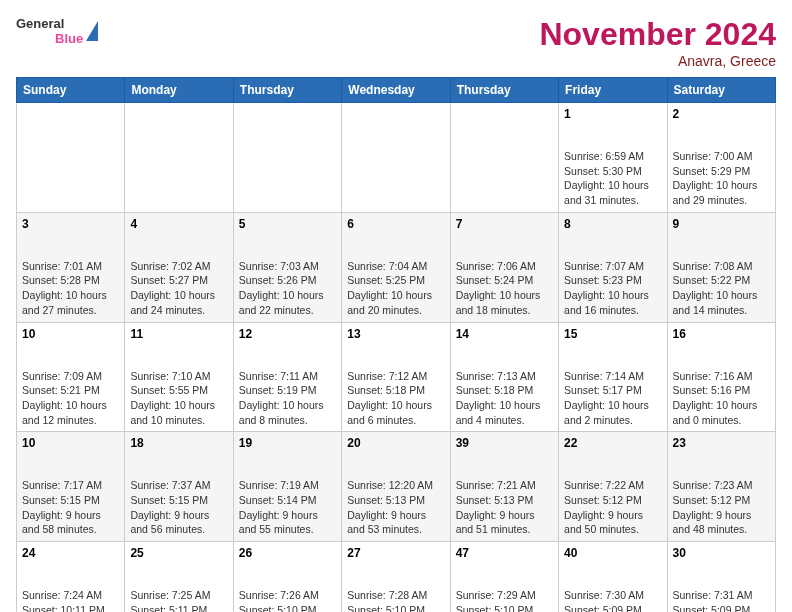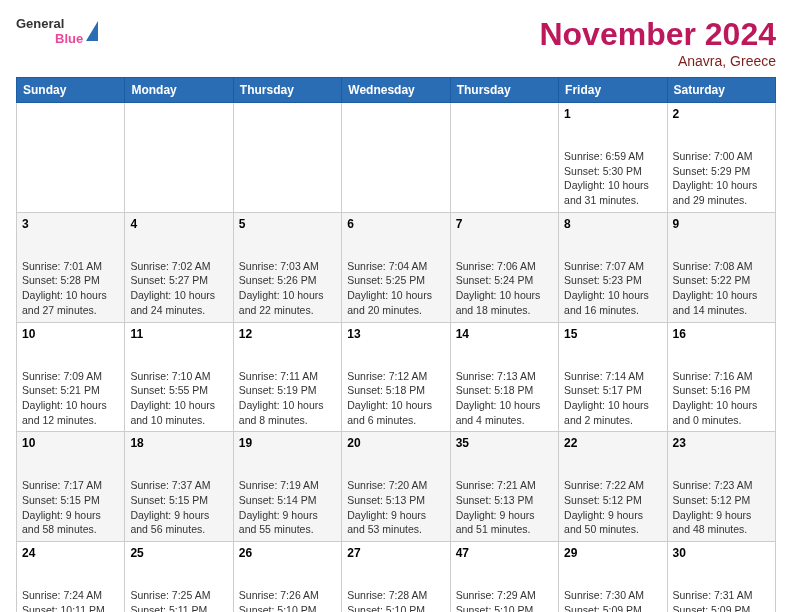--- a/index.html
+++ b/index.html
@@ -239,26 +239,26 @@
 Daylight: 9 hours and 56 minutes.</div>
         </td>
         <td>
           <span class="day-number">19</span>
           <div class="day-info">Sunrise: 7:19 AM
 Sunset: 5:14 PM
 Daylight: 9 hours and 55 minutes.</div>
         </td>
         <td>
           <span class="day-number">20</span>
-          <div class="day-info">Sunrise: 7:20 AM
+          <div class="day-info">Sunrise: 12:20 AM
 Sunset: 5:13 PM
 Daylight: 9 hours and 53 minutes.</div>
         </td>
         <td>
-          <span class="day-number">35</span>
+          <span class="day-number">39</span>
           <div class="day-info">Sunrise: 7:21 AM
 Sunset: 5:13 PM
 Daylight: 9 hours and 51 minutes.</div>
         </td>
         <td>
           <span class="day-number">22</span>
           <div class="day-info">Sunrise: 7:22 AM
 Sunset: 5:12 PM
 Daylight: 9 hours and 50 minutes.</div>
         </td>
@@ -294,21 +294,21 @@
 Sunset: 5:10 PM
 Daylight: 9 hours and 42 minutes.</div>
         </td>
         <td>
           <span class="day-number">47</span>
           <div class="day-info">Sunrise: 7:29 AM
 Sunset: 5:10 PM
 Daylight: 9 hours and 41 minutes.</div>
         </td>
         <td>
-          <span class="day-number">29</span>
+          <span class="day-number">40</span>
           <div class="day-info">Sunrise: 7:30 AM
 Sunset: 5:09 PM
 Daylight: 9 hours and 39 minutes.</div>
         </td>
         <td>
           <span class="day-number">30</span>
           <div class="day-info">Sunrise: 7:31 AM
 Sunset: 5:09 PM
 Daylight: 9 hours and 38 minutes.</div>
         </td>

